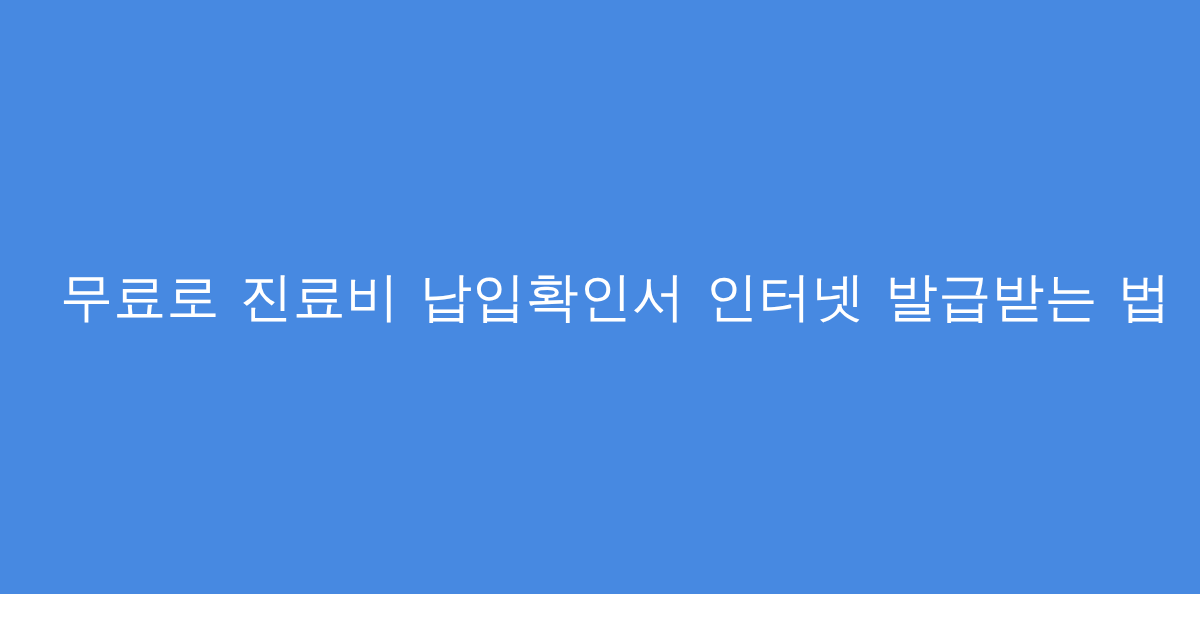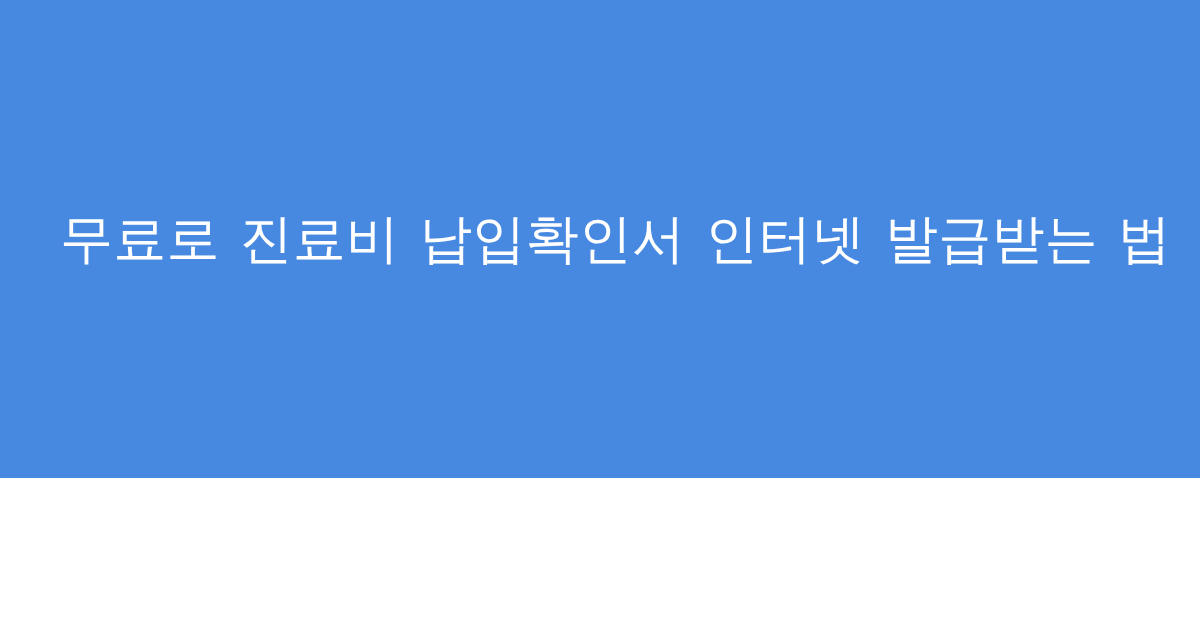--- a/index.html
+++ b/index.html
@@ -12,21 +12,21 @@
     width: 1200px;
     height: 630px;
     overflow: hidden;
     font-family: "DejaVu Sans", "Liberation Sans", sans-serif;
   }
 
   #share-card {
     position: relative;
     box-sizing: border-box;
     width: 1200px;
-    height: 478px;
+    height: 594px;
     display: flex;
     align-items: center;
     justify-content: center;
     background-color: #4789e1; 
   }
 
   #headline {
     display: block;
     width: 1080px;
     margin: 0;

